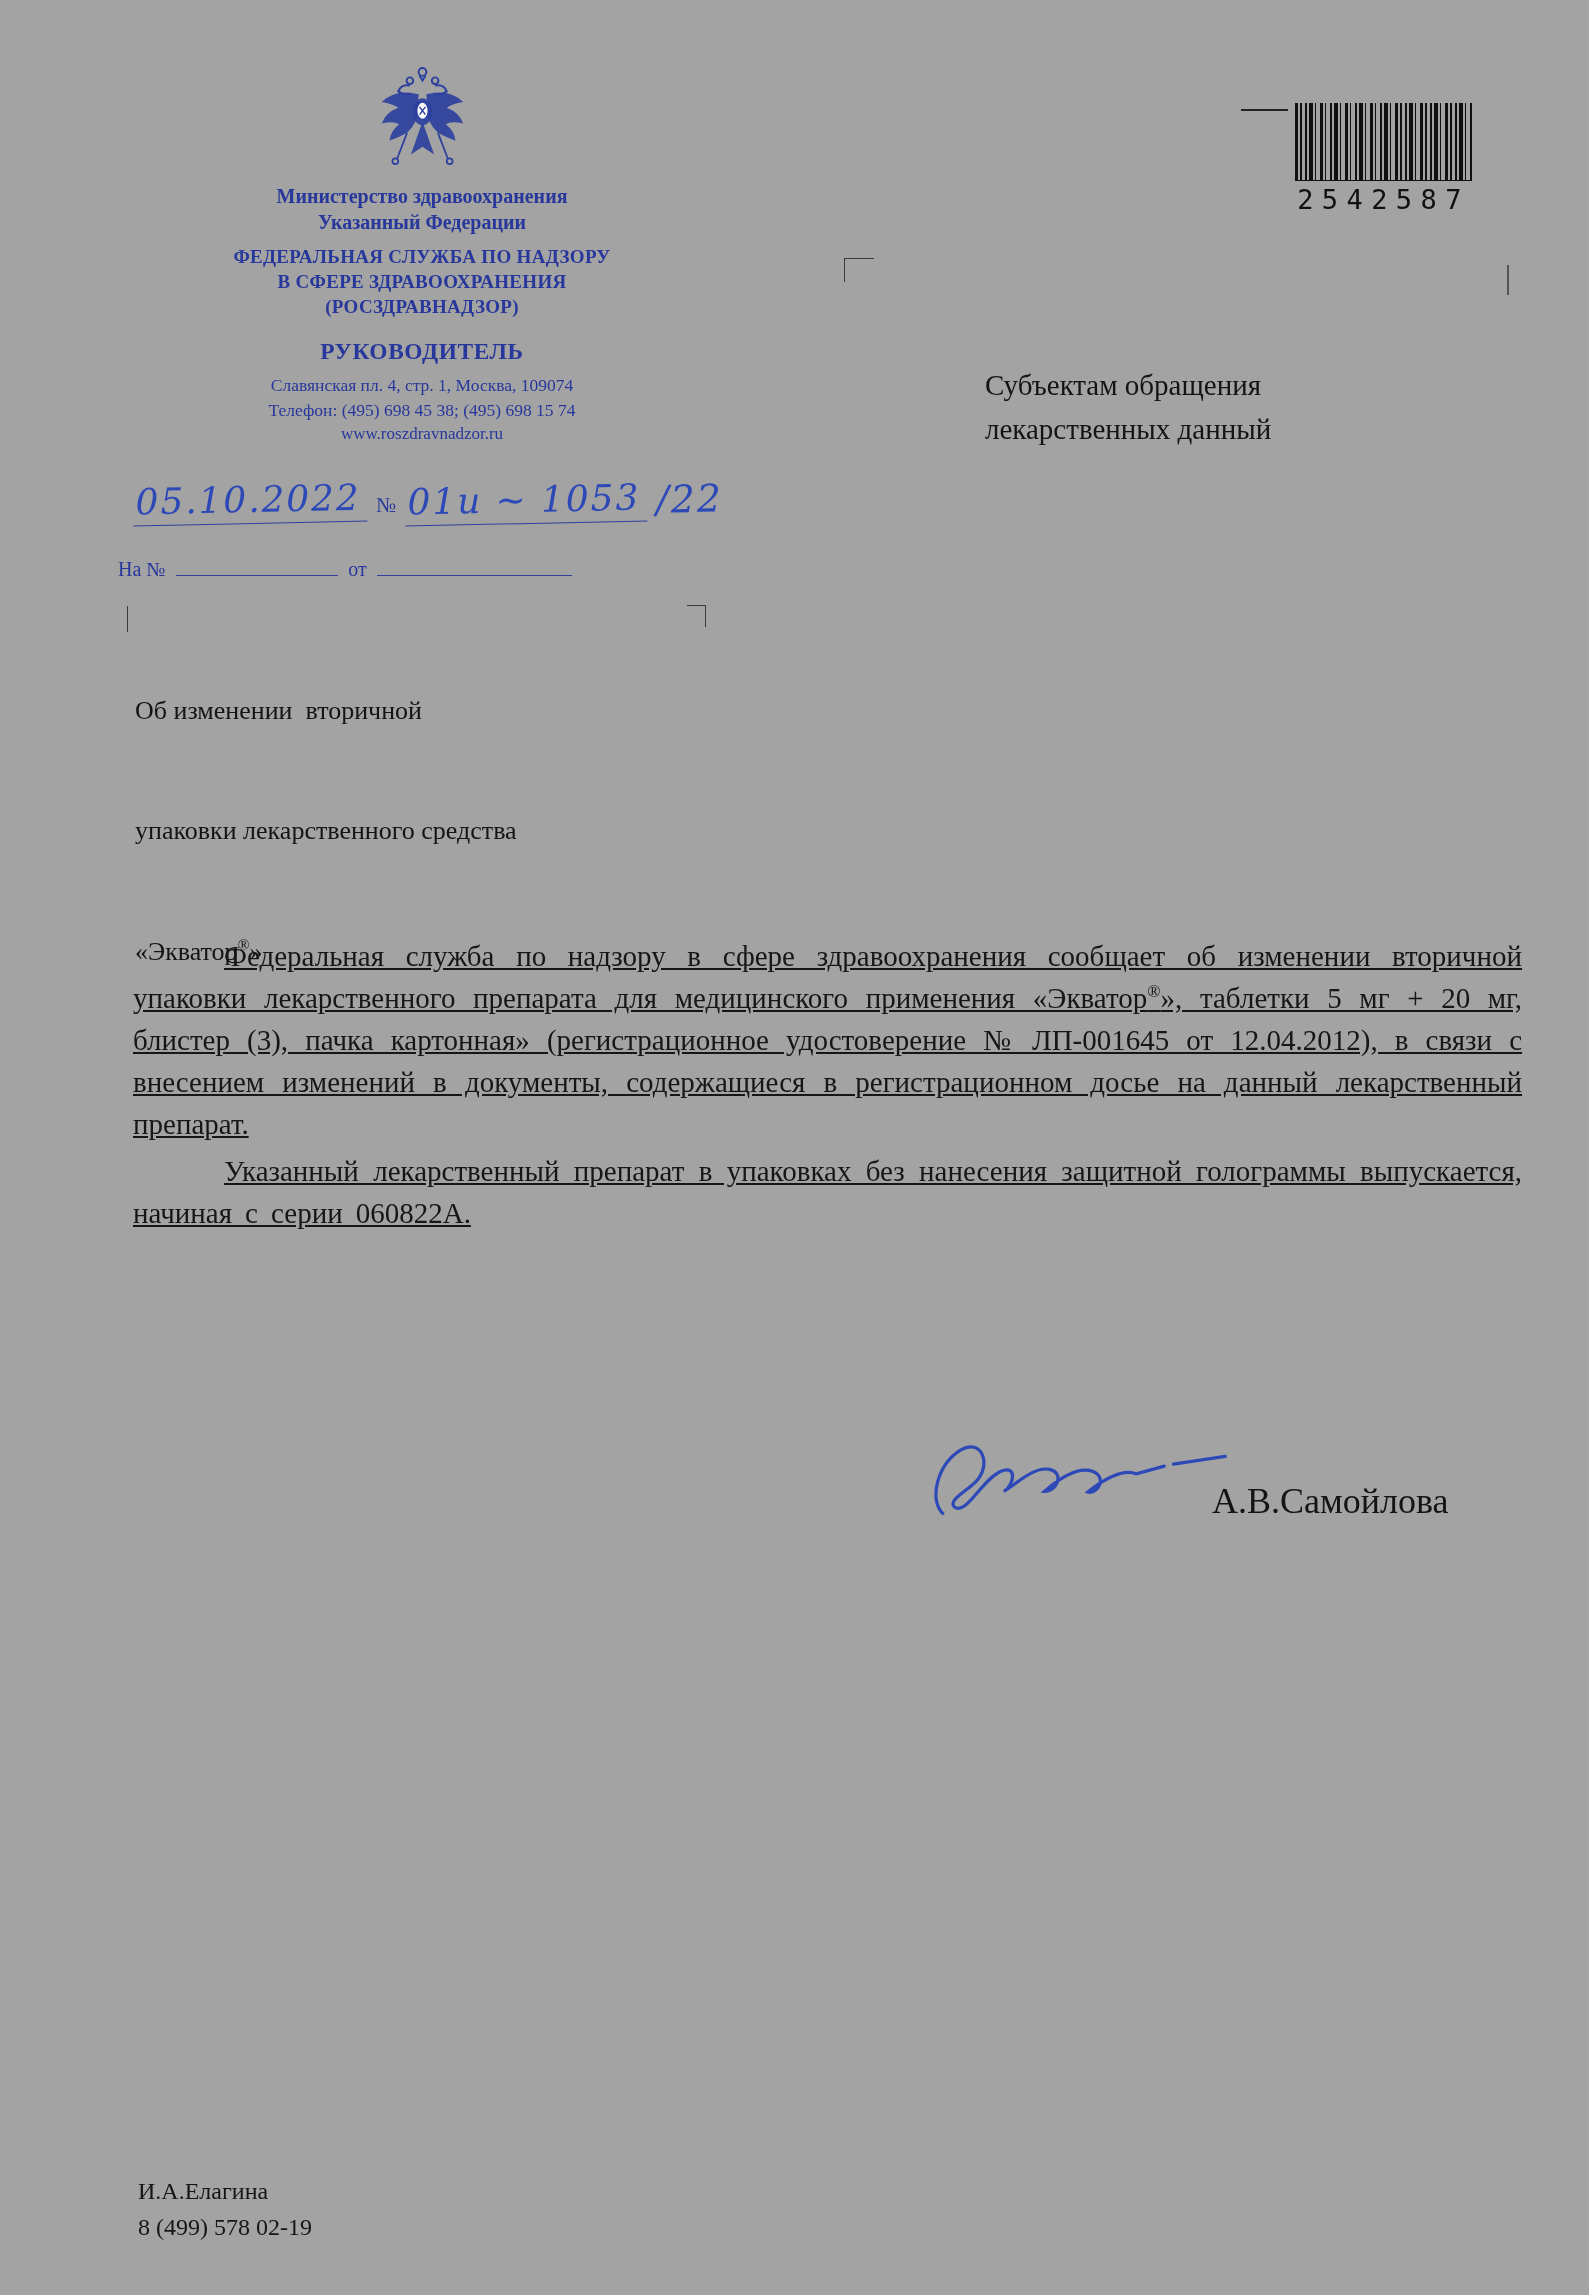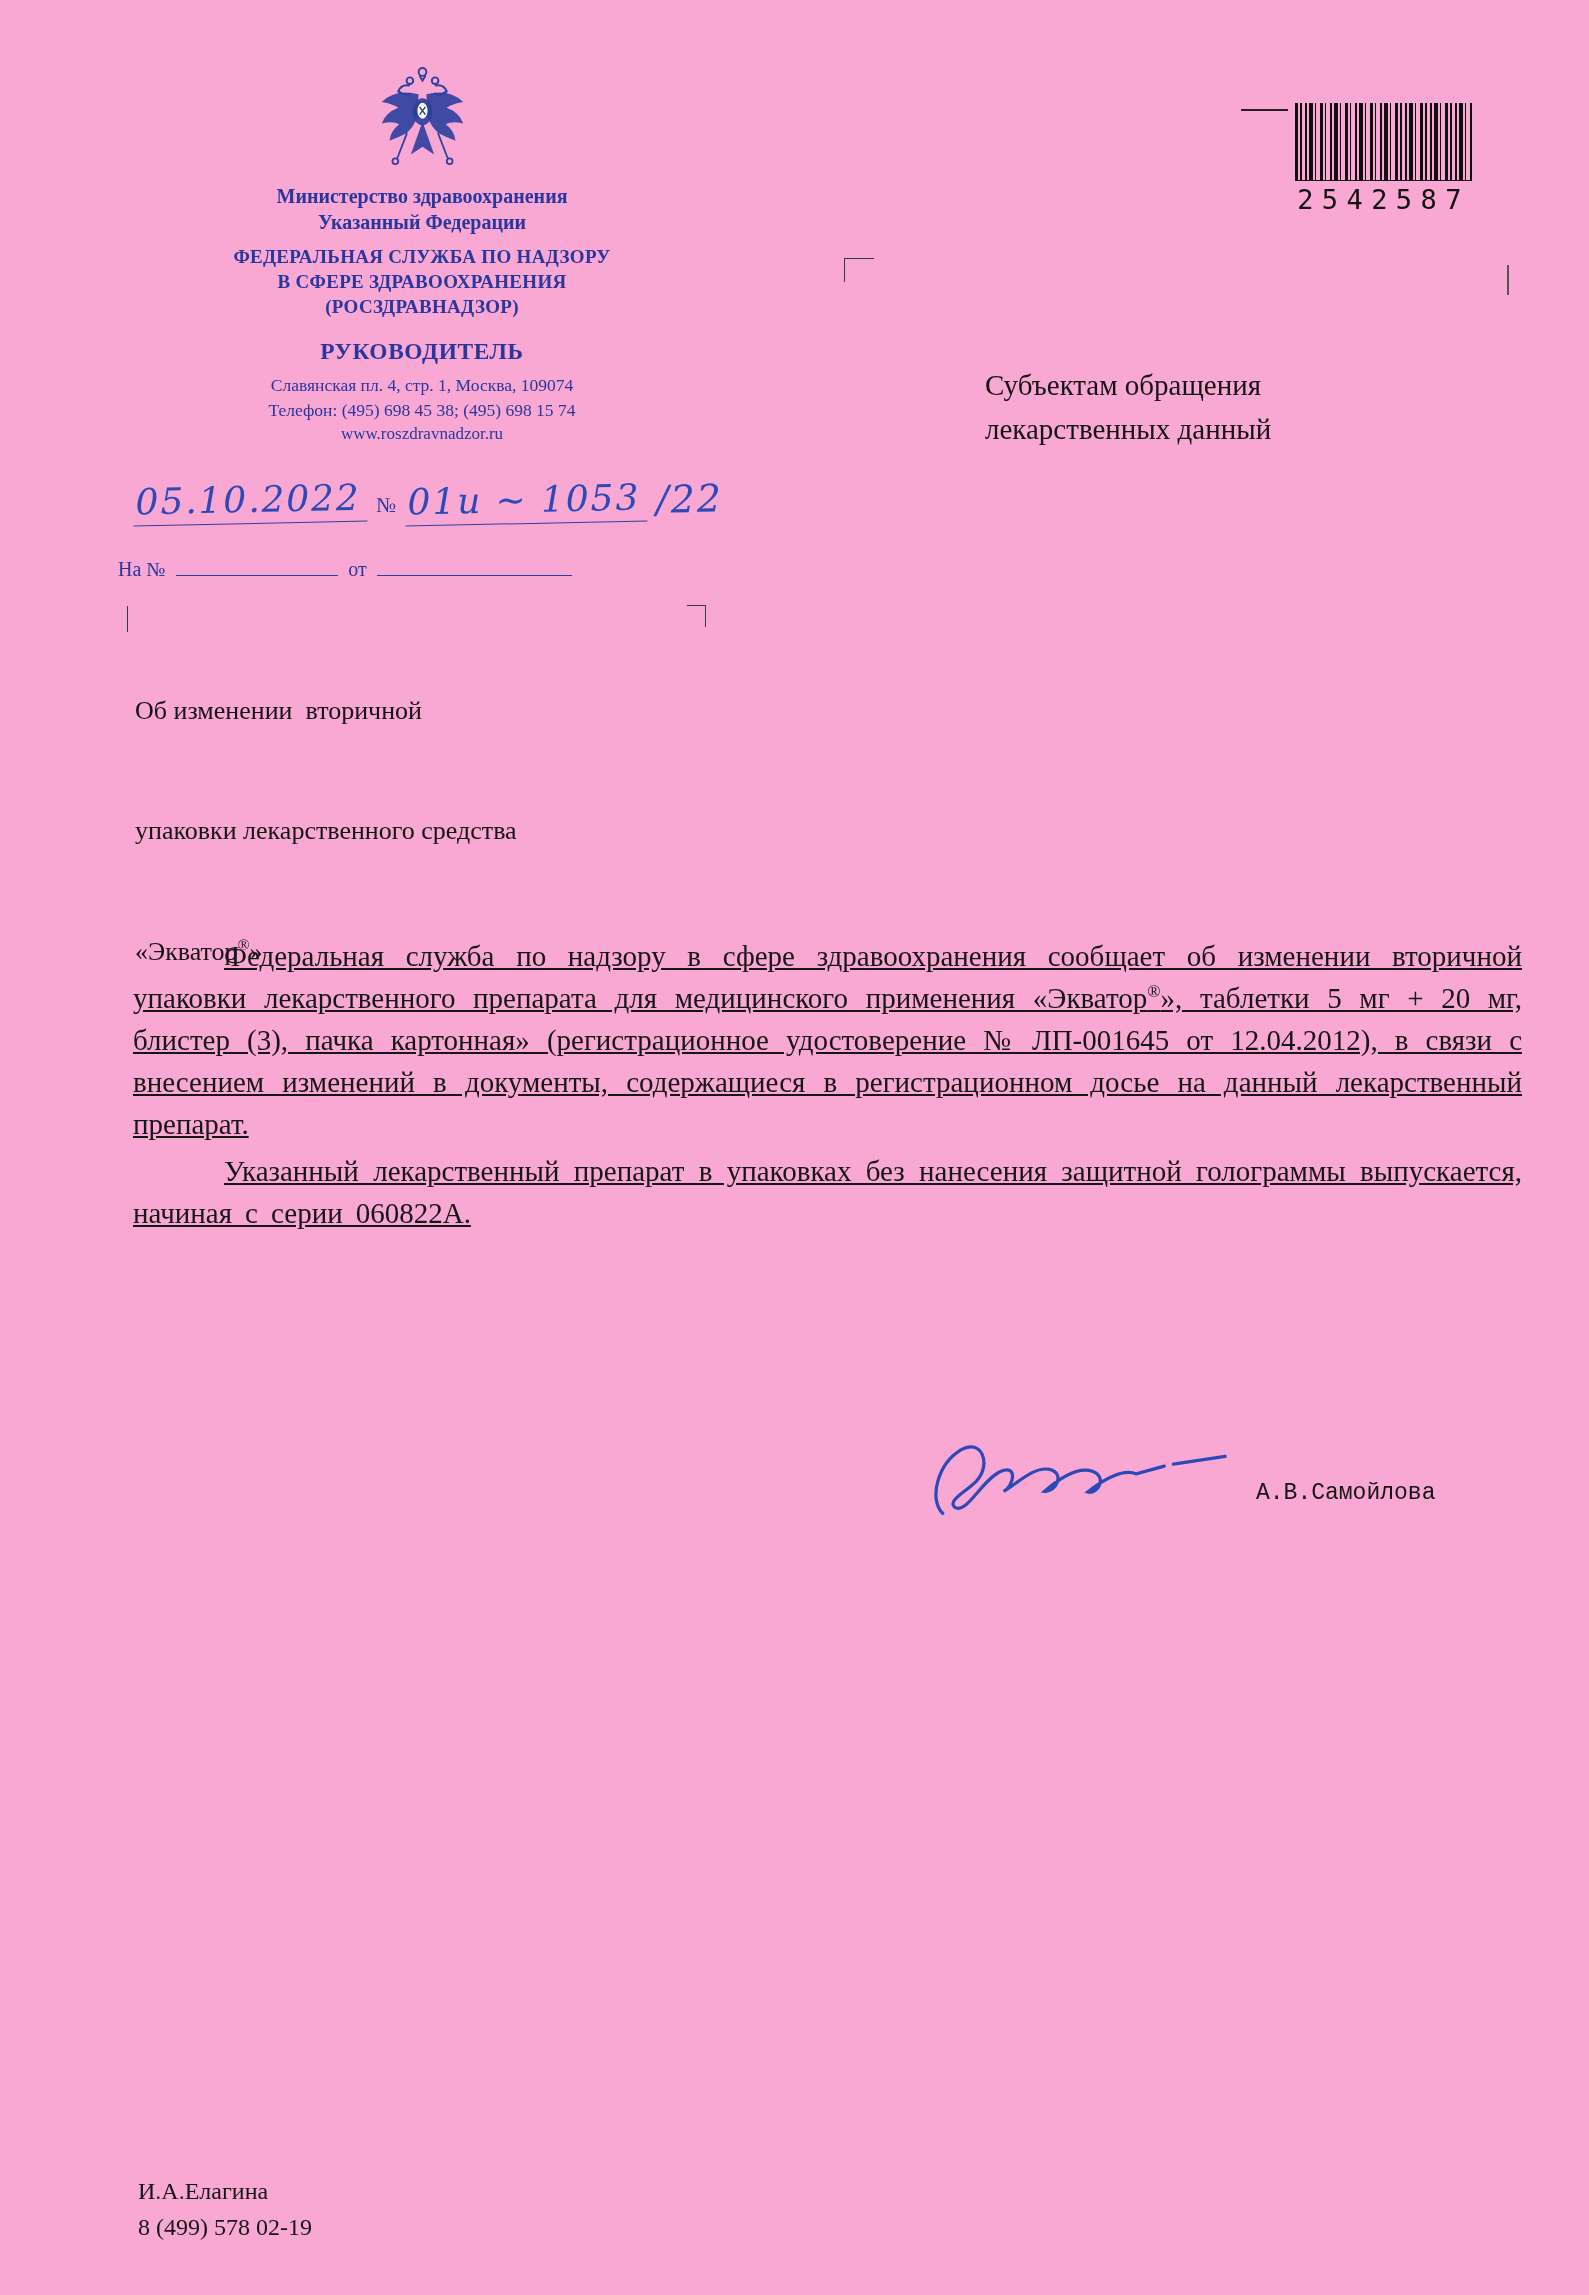--- a/index.html
+++ b/index.html
@@ -1,18 +1,18 @@
 <!DOCTYPE html>
 <html style="font-size:10.4px"><head>
 <meta charset="utf-8">
 <style>
   html, body { margin:0; padding:0; background:#d9d9d9; }
   .page {
     position:relative; width:1589px; height:2295px;
-    background:#f9a8d4; overflow:hidden;
+    background:#a3a3a3; overflow:hidden;
     font-family:"Liberation Serif", serif; color:#1c1c1c;
   }
 
   
   .letterhead {
     position:absolute; left:91px; top:65px; width:662px;
     text-align:center; color:#27379b;
   }
   .emblem-wrap { width:97px; margin:0 auto 6.5px auto; }
   .org-line   { font-weight:bold; font-size:20px; line-height:1.3; }
@@ -88,21 +88,21 @@
   .body-text {
     position:absolute; left:133px; top:935px; width:1389px;
     font-size:29px; line-height:1.45; text-align:justify;
     word-spacing:5.8px; color:#161616;
   }
   .body-text p { margin:0 0 5.2px 0; text-indent:91px;text-decoration:underline; }
   .body-text sup { font-size:17.5px; }
 
   
   .signature-area { position:absolute; left:902px; top:1402px; width:338px; height:149px; }
-  .signer-name { position:absolute; left:1256px; top:1480px; font-size:23px; color:#141414;font-family:Liberation Mono, monospace; }
+  .signer-name { position:absolute; left:1212px; top:1480px; font-size:36px; color:#141414; }
 
   
   .footer {
     position:absolute; left:138px; top:2173px;
     font-size:24px; line-height:1.5; color:#161616;
   }
 </style>
 </head>
 <body>
 

